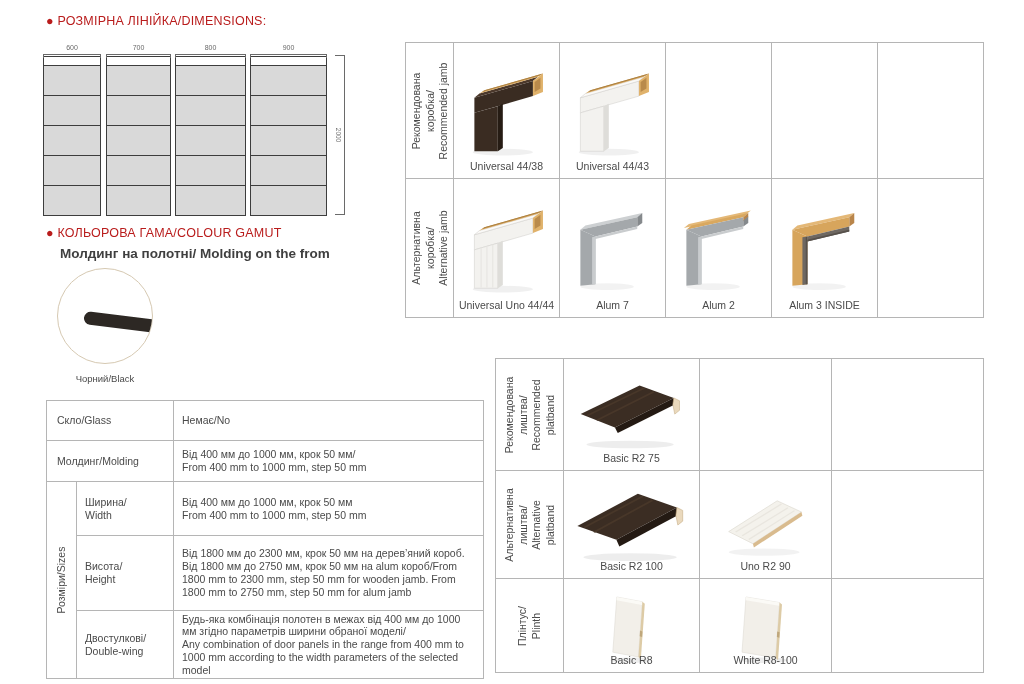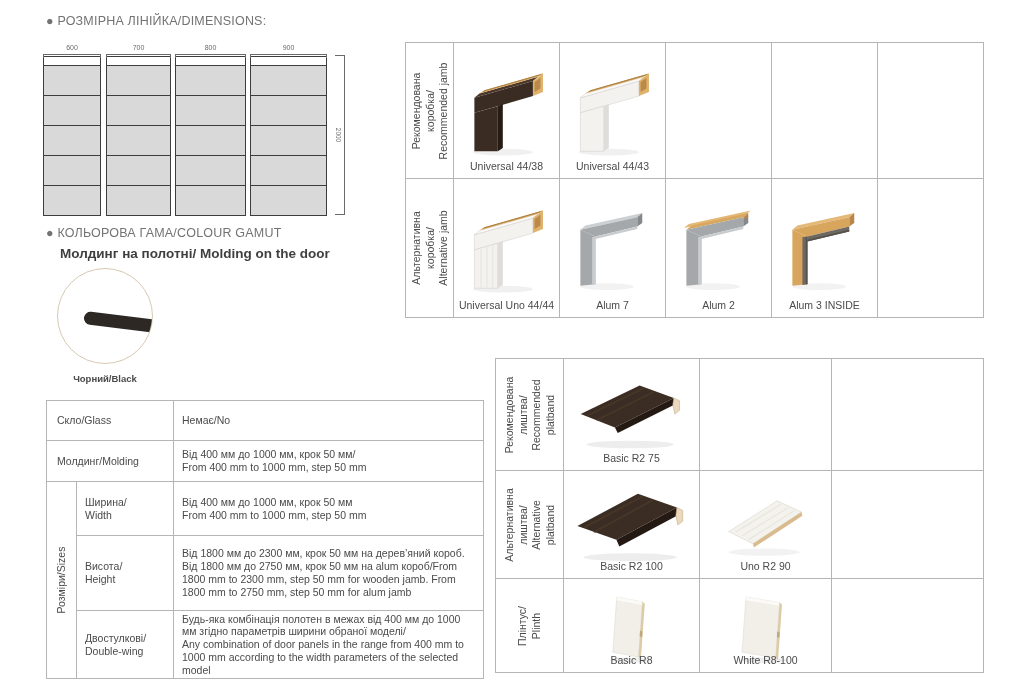--- a/index.html
+++ b/index.html
@@ -1,21 +1,21 @@
 <!DOCTYPE html>
 <html><head>
 <meta charset="utf-8">
 <style>
   html,body{margin:0;padding:0;background:#ffffff;}
   body{font-family:"Liberation Sans","DejaVu Sans",sans-serif;color:#4a4a4a;}
   #page{position:relative;width:1024px;height:684px;background:#fff;overflow:hidden;}
   .pre{white-space:pre-line;}
 
   
-  .section-heading{position:absolute;font-size:12.5px;letter-spacing:.2px;color:#737373;}
+  .section-heading{position:absolute;font-size:12.5px;letter-spacing:.2px;color:#b91c1c;}
   .sub-heading{position:absolute;font-size:13.5px;font-weight:bold;color:#3f3f3f;}
 
   
   #doors{position:absolute;left:43px;top:42px;width:310px;height:176px;}
   .door-block{position:absolute;top:0;}
   .dim-bracket{position:relative;height:12px;border-bottom:1px solid #6a6a6a;text-align:center;
                font-size:7px;color:#6a6a6a;line-height:11px;}
   .dim-bracket::before,.dim-bracket::after{content:"";position:absolute;bottom:-4px;width:1px;height:4px;background:#6a6a6a;}
   .dim-bracket::before{left:0;} .dim-bracket::after{right:0;}
   .door-body{margin-top:1px;height:158px;border:1px solid #3d3d3d;display:flex;flex-direction:column;background:#fff;}
@@ -23,21 +23,21 @@
   .door-panel{flex:1;background:#d9d9d9;border-bottom:1px solid #3d3d3d;}
   .door-panel:last-child{border-bottom:none;}
   #vdim{position:absolute;left:289px;top:13px;width:12px;height:160px;border-right:1px solid #6a6a6a;}
   #vdim::before,#vdim::after{content:"";position:absolute;right:-1px;width:10px;height:1px;background:#6a6a6a;}
   #vdim::before{top:0;} #vdim::after{bottom:0;}
   #vdim span{position:absolute;top:50%;left:3px;transform:translateY(-50%);
              writing-mode:vertical-rl;font-size:6.5px;color:#6a6a6a;}
 
   
   #swatches{position:absolute;left:57px;top:268px;display:flex;}
-  .swatch{width:96px;margin-right:9px;text-align:center;font-weight:bold;}
+  .swatch{width:96px;margin-right:9px;text-align:center;}
   .swatch-circle{position:relative;width:96px;height:96px;border-radius:50%;border:1px solid #d6c9b2;
                  overflow:hidden;background:#fff;box-sizing:border-box;}
   .swatch-circle.grey-bg{background:radial-gradient(circle at 40% 35%,#a0a0a0,#8d8d8d);}
   .stripe{position:absolute;top:42px;left:26px;width:85px;height:13px;border-radius:8px 0 0 8px;
           transform:rotate(7deg);transform-origin:left center;}
   .stripe.black{background:#2d2824;}
   .stripe.alu{background:linear-gradient(180deg,#dedede 0%,#b9b9b9 55%,#a3a3a3 100%);}
   .stripe.white{background:#fcfcfc;}
   .swatch-label{margin-top:9px;font-size:9.5px;line-height:1.2;color:#4a4a4a;}
 
@@ -113,21 +113,21 @@
         <div class="door-panel"></div>
         <div class="door-panel"></div>
       </div>
     </div>
     <div id="vdim">
       <span>2000</span>
     </div>
   </div>
 
   <div class="section-heading" style="left:46px;top:226px;">● КОЛЬОРОВА ГАМА/COLOUR GAMUT</div>
-  <div class="sub-heading" style="left:60px;top:246px;">Молдинг на полотні/ Molding on the door</div>
+  <div class="sub-heading" style="left:60px;top:246px;">Молдинг на полотні/ Molding on the from</div>
 
   <div id="swatches">
     <div class="swatch">
       <div class="swatch-circle">
         <div class="stripe black"></div>
       </div>
       <div class="swatch-label pre">Чорний/Black</div>
     </div>
   </div>
 

